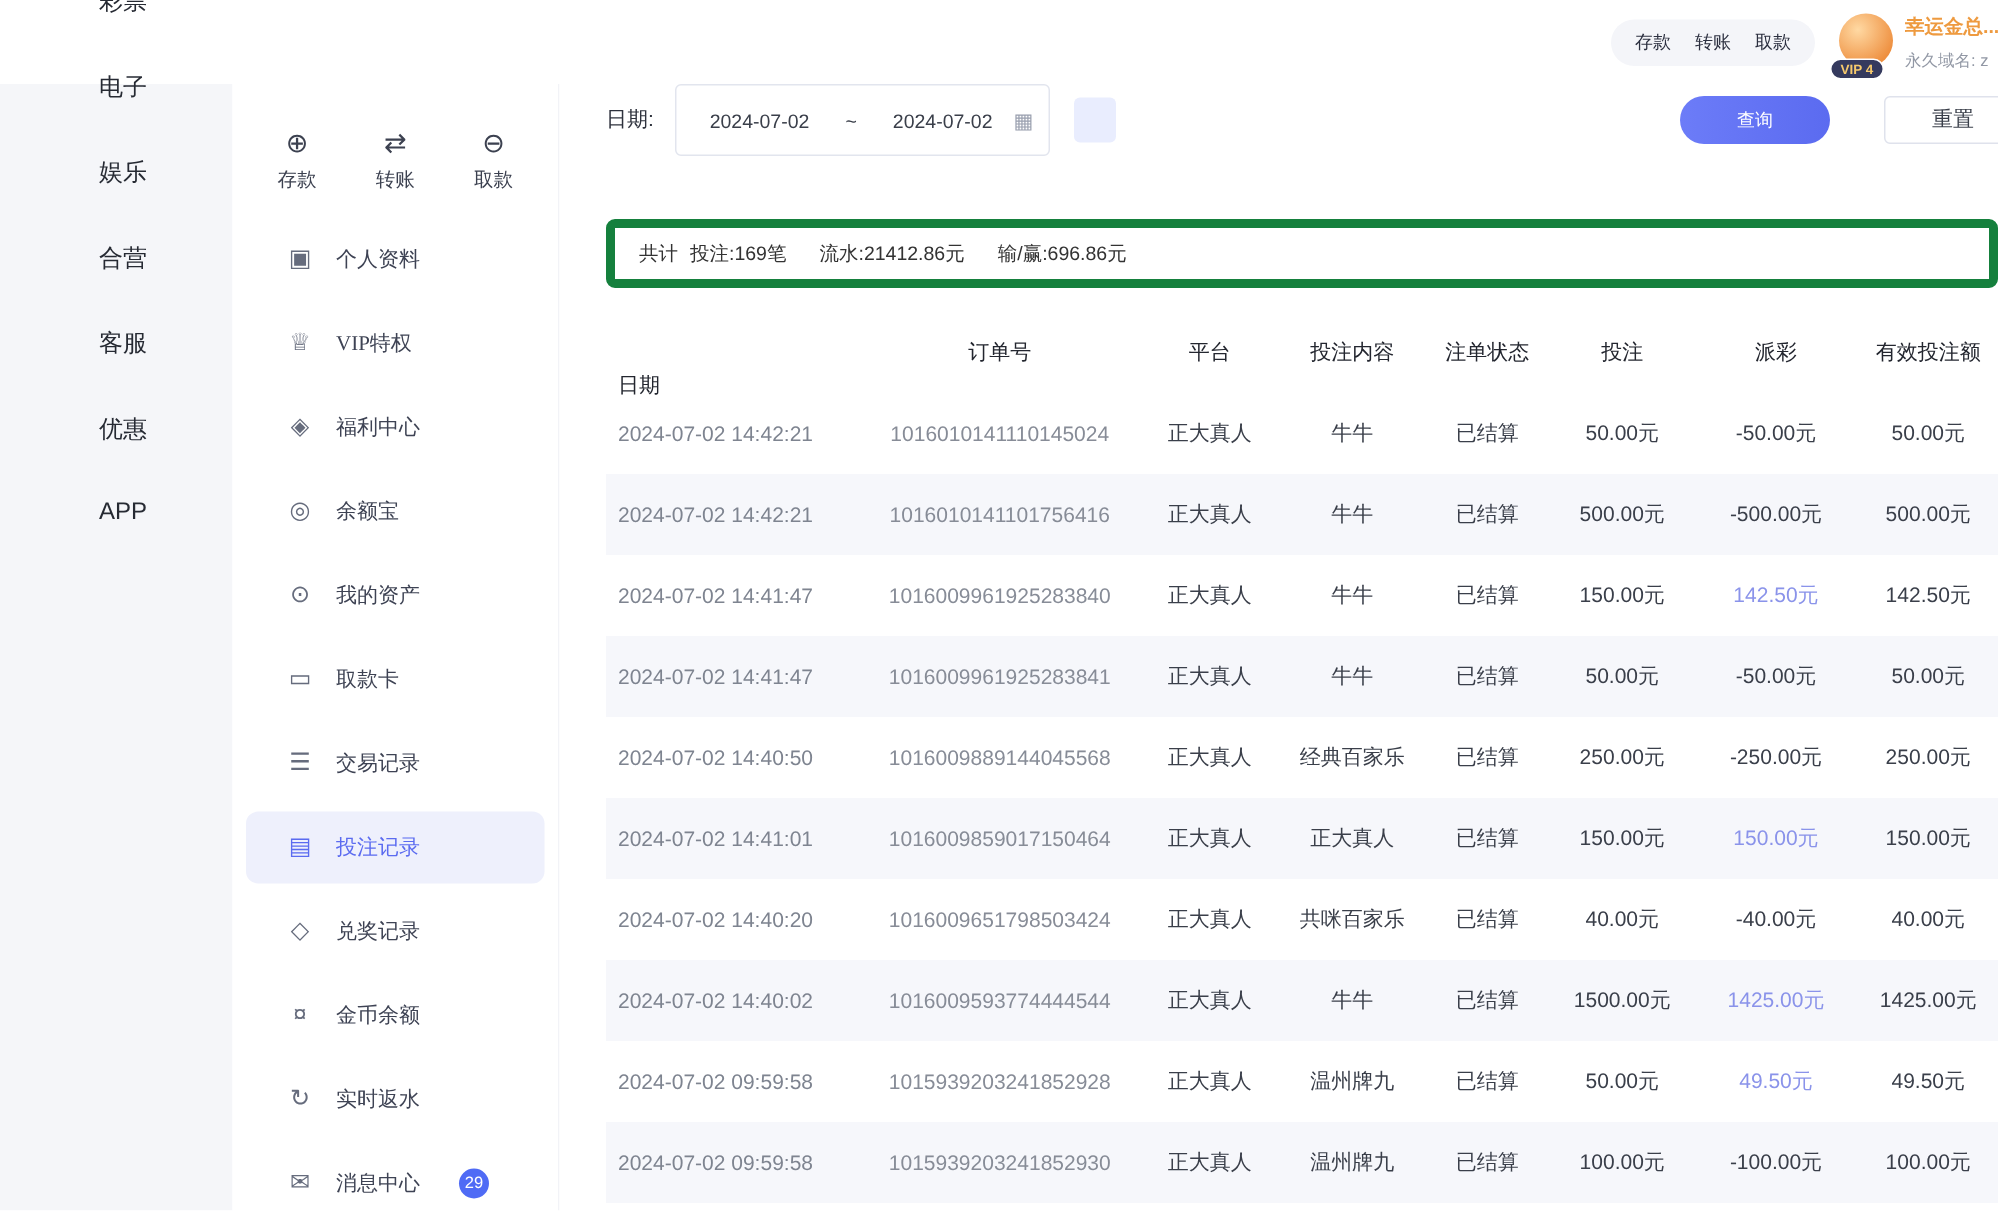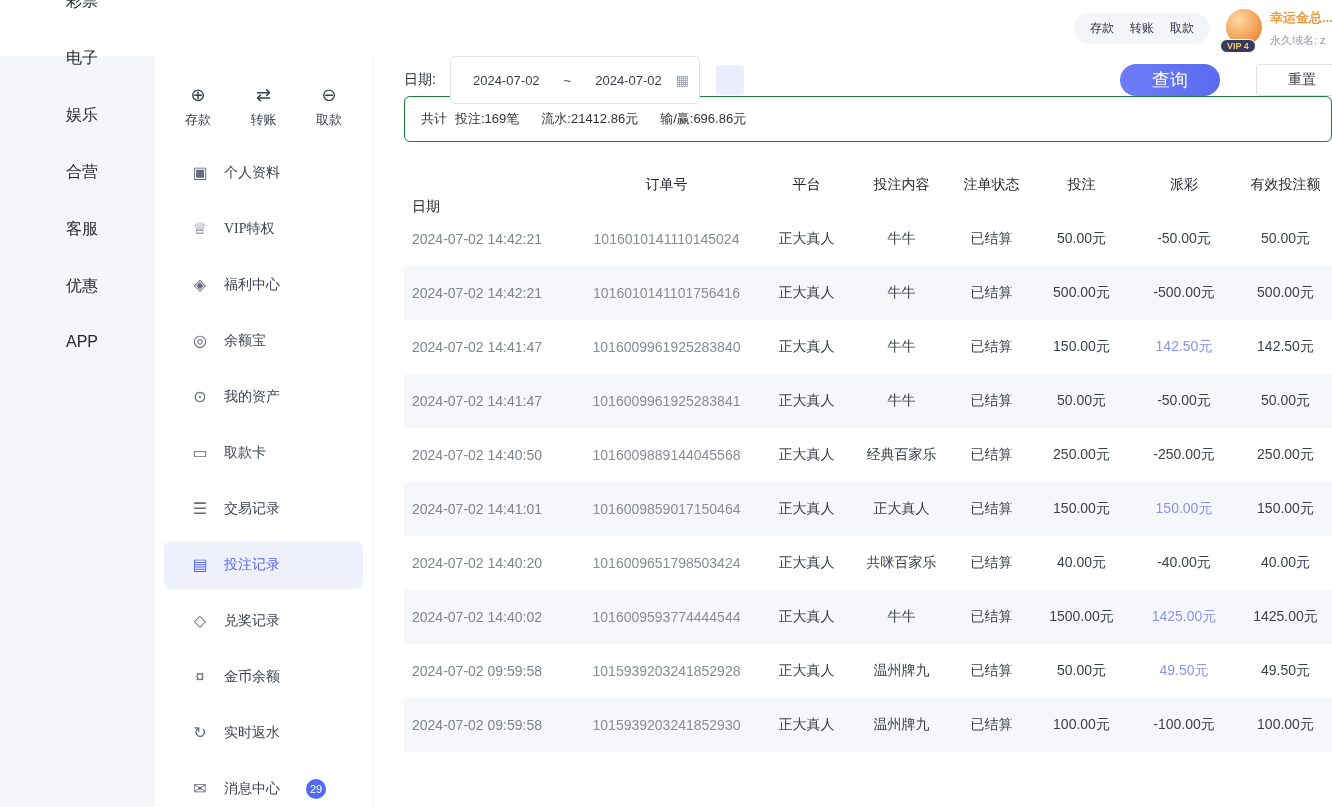--- a/index.html
+++ b/index.html
@@ -81,32 +81,32 @@
   .range-group { display:flex; margin-left:16px; gap:6px; }
   .range-btn {
     height:30px; padding:0 14px; border:none; background:transparent;
     font-size:13px; color:#4a4f5c; border-radius:4px; cursor:pointer;
     font-family:inherit; white-space:nowrap;
   }
   .range-btn.active { background:#e9edfe; color:#5b6bf0; }
   .btn-primary {
     margin-left:auto; width:100px; height:32px; flex:none;
     background:linear-gradient(90deg,#6c7cf8,#5b6bf0); color:#fff;
-    border:none; border-radius:16px; font-size:18px; cursor:pointer; font-family:inherit;
+    border:none; border-radius:16px; font-size:12px; cursor:pointer; font-family:inherit;
   }
   .btn-ghost {
     margin-left:36px; margin-right:-16px; width:92px; height:32px; flex:none;
     background:#fff; border:1px solid #dfe2ec; border-radius:4px;
     font-size:14px; color:#3a3f4a; cursor:pointer; font-family:inherit;
   }
 
   
   .summary-card {
-    height:46px; width:928px;
-    border:1px solid #15803d; border-radius:6px; background:#fff;
+    margin-top:50px; height:46px; width:928px;
+    border:6px solid #15803d; border-radius:6px; background:#fff;
     display:flex; align-items:center; padding:0 16px; gap:22px;
     font-size:13px; color:#333;
   }
   .summary-card .sum-prefix { margin-right:-14px; }
 
   
   .table { margin-top:16px; width:928px; }
   .tbl-head, .tbl-row {
     display:grid;
     grid-template-columns:170px 185px 95px 95px 85px 95px 110px 93px;

